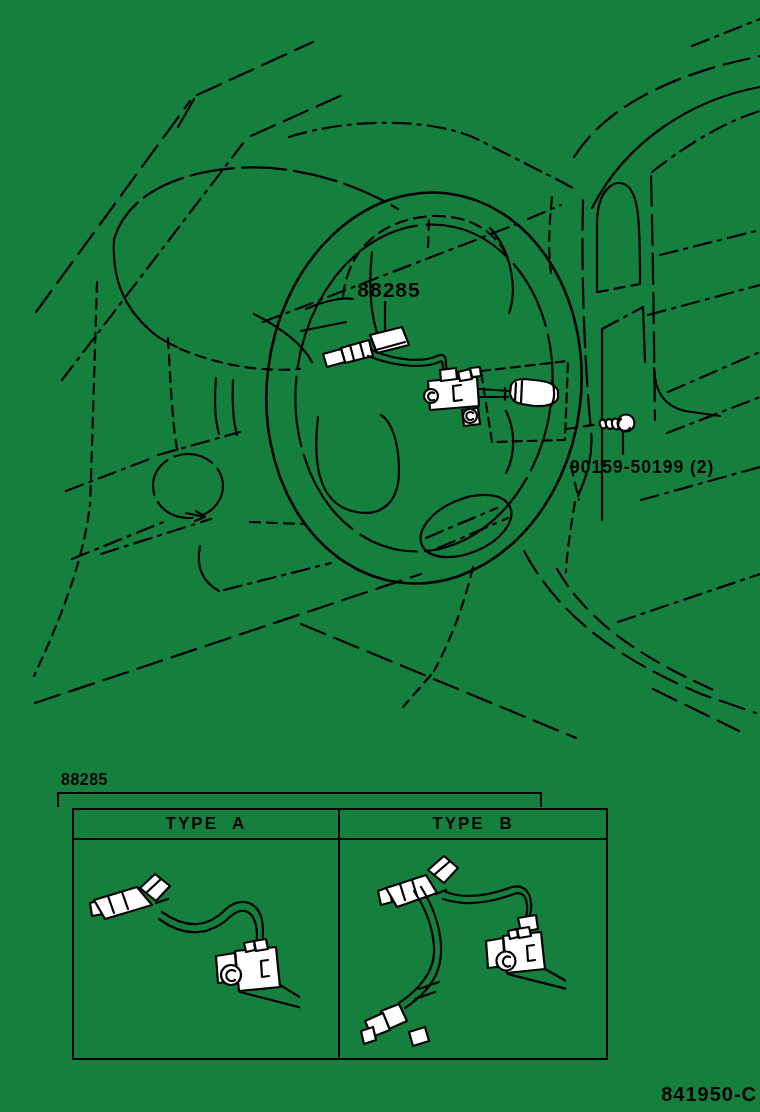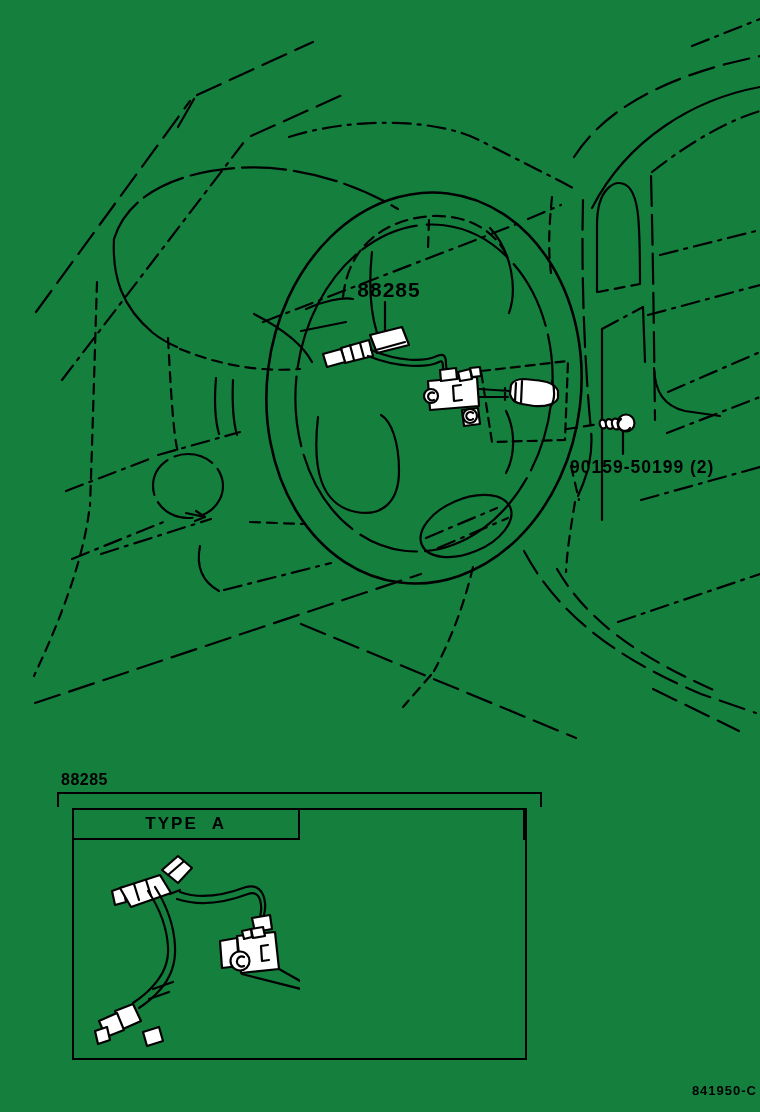--- a/index.html
+++ b/index.html
@@ -12,28 +12,28 @@
   .d1{stroke-dasharray:26 10;}
   .d2{stroke-dasharray:18 7 3 7;}
   .d3{stroke-dasharray:10 7;}
   .dashmix{stroke-dasharray:70 9 130 8 60 10 90 9;}
   svg text{font-family:"Liberation Sans",sans-serif;font-weight:700;fill:#000;letter-spacing:1px;}
   .callout-main{font-size:21px;}
   .callout-screw{font-size:17.5px;}
   .group-label{position:absolute;left:61px;top:771px;font-weight:700;font-size:16px;letter-spacing:0.5px;color:#000;}
   .bracket{position:absolute;left:57px;top:792px;width:481px;height:13px;
            border-top:2.5px solid #000;border-left:2.5px solid #000;border-right:2.5px solid #000;}
-  .vtable{position:absolute;left:72px;top:808px;width:455px;height:252px;border:2.5px solid #000;
+  .vtable{position:absolute;left:72px;top:808px;width:536px;height:252px;border:2.5px solid #000;
           box-sizing:border-box;display:grid;grid-template-columns:1fr 1fr;grid-template-rows:30px 1fr;}
   .vth{display:flex;align-items:center;justify-content:center;font-weight:700;font-size:17px;
        letter-spacing:2px;word-spacing:8px;border-bottom:2.2px solid #000;color:#000;}
   .vth.first,.vtd.first{border-right:2.2px solid #000;}
   .vtd{position:relative;overflow:hidden;}
   .figure-code{position:absolute;left:620px;top:1083px;width:137px;text-align:right;
-               font-weight:700;font-size:13px;letter-spacing:1px;color:#000;}
+               font-weight:700;font-size:20px;letter-spacing:1px;color:#000;}
 </style>
 </head>
 <body>
 
 <div class="page">
 
   <svg class="art" width="760" height="770" viewBox="0 0 760 770" style="position:absolute;left:0;top:0;">
 
     <g>
       <path class="s d1" d="M36,312 L190,101"></path>
@@ -163,20 +163,21 @@
       <text class="callout-screw" x="570" y="473" text-anchor="start">90159-50199 (2)</text>
     </g>
   </svg>
 
   <div class="group-label">88285</div>
 
   <div class="bracket"></div>
 
   <div class="vtable">
     <div class="vth first">TYPE A</div>
+    <div class="vth">TYPE B</div>
 
     <div class="vtd first">
       <svg width="226" height="216" viewBox="0 0 226 216">
         <g>
           <path class="fw" d="M16,63 L27,60 L29,74 L18,76 Z"></path>
           <path class="fw" d="M20,60 L63,47 L78,65 L31,79 Z"></path>
           <path class="s" d="M34,56 L40,73 M48,52 L54,69"></path>
           <path class="fw" d="M66,48 L81,34 L96,46 L82,61 Z"></path>
           <path class="s" d="M72,53 L87,39"></path>
           <path class="s" d="M82,63 L94,59"></path>

